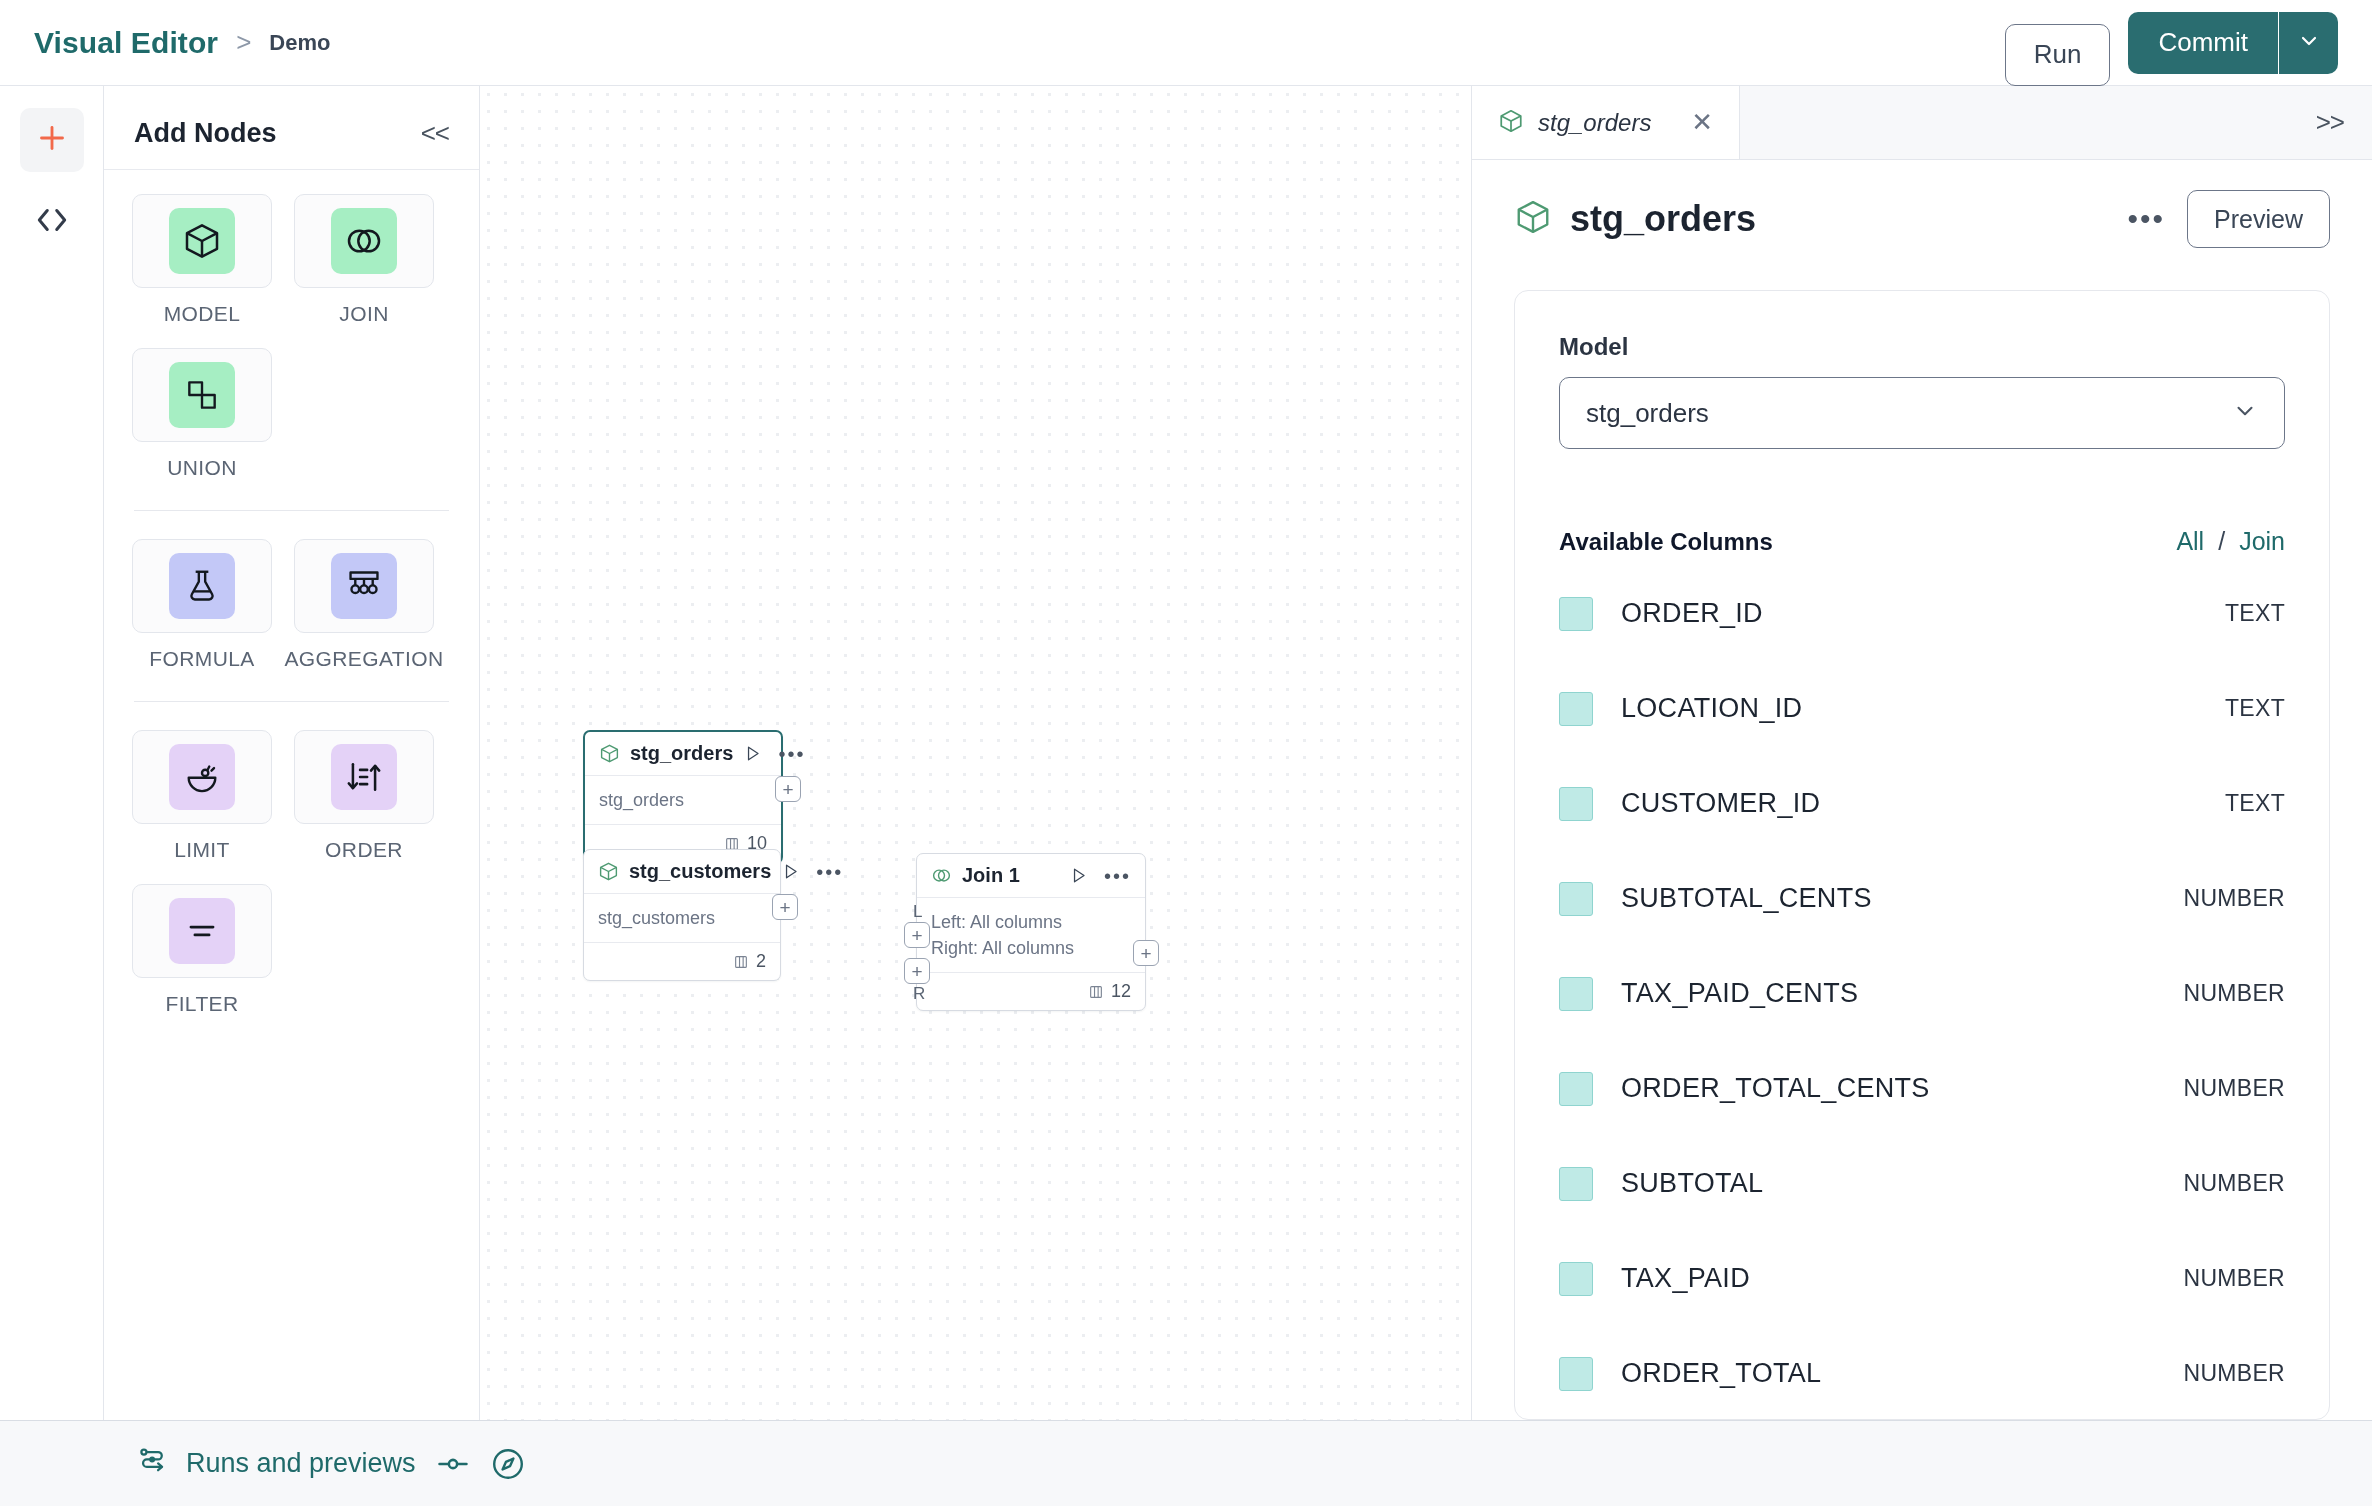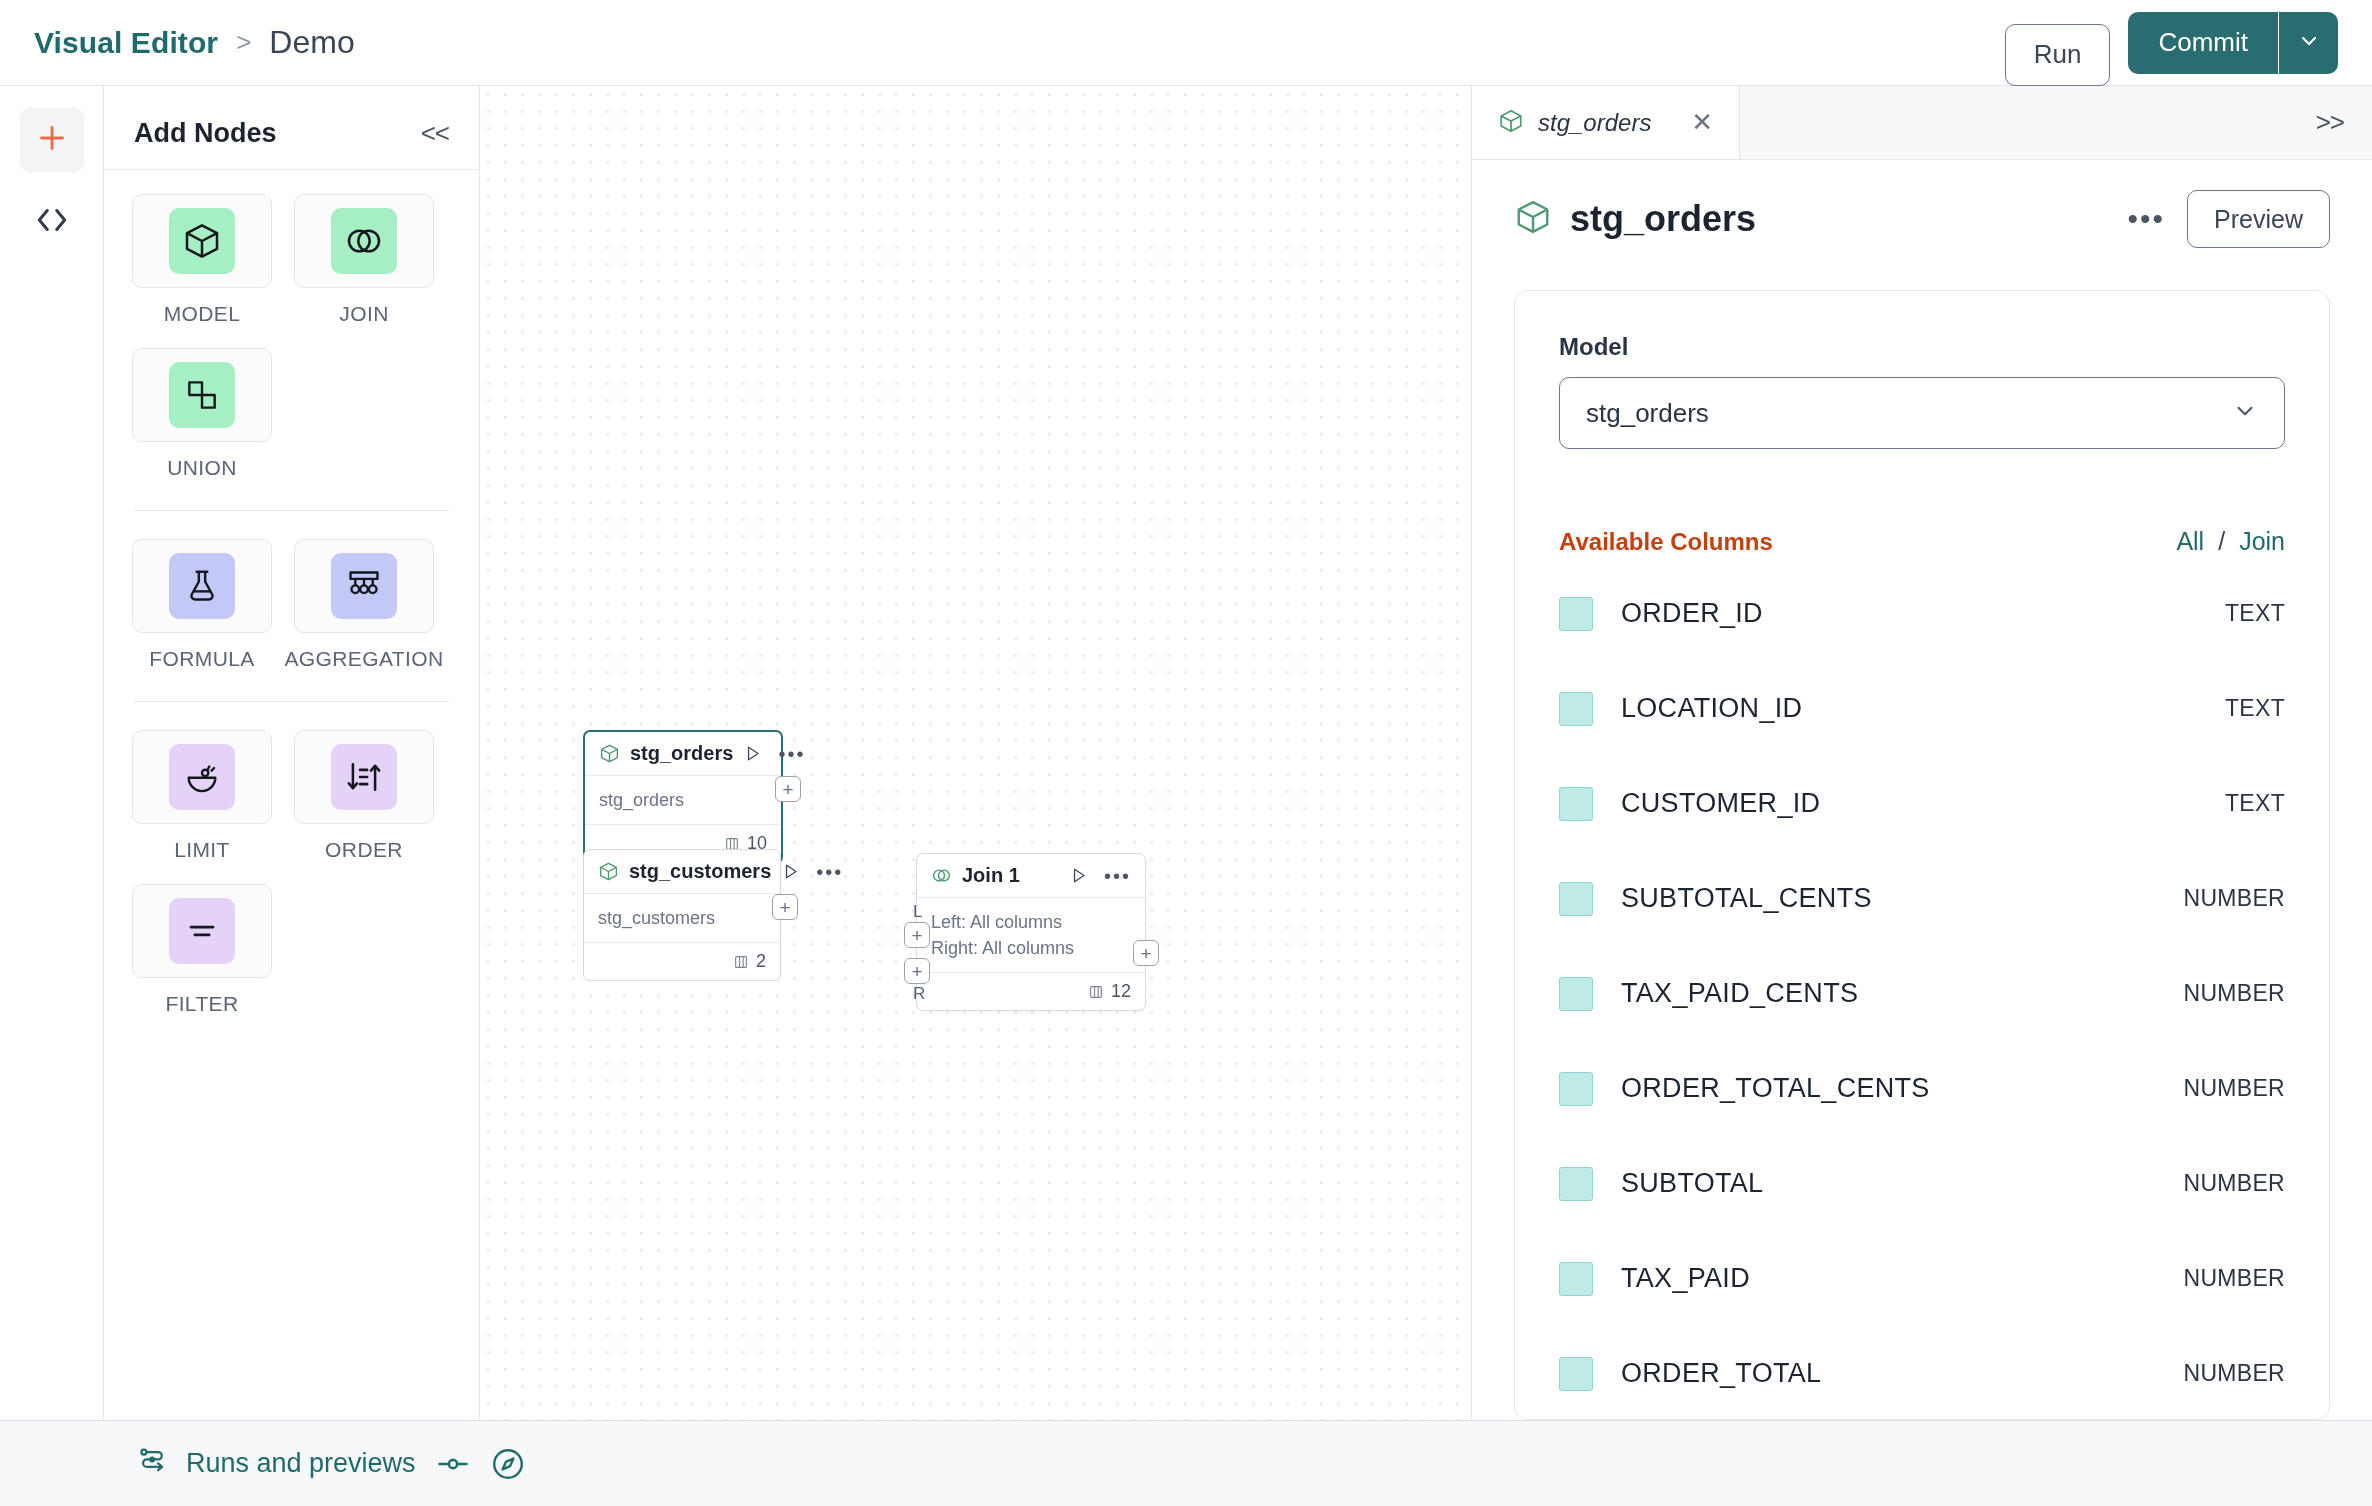--- a/index.html
+++ b/index.html
@@ -17,21 +17,21 @@
     height: 86px; flex: 0 0 86px;
     display: flex; align-items: center;
     padding: 0 34px 0 34px;
     background: #ffffff;
     border-bottom: 1px solid #e3e6ec;
     position: relative; z-index: 30;
   }
   .crumb-wrap { display: flex; align-items: center; gap: 18px; }
   .crumb-root { font-size: 30px; font-weight: 700; color: #1f6a6a; letter-spacing: .1px; }
   .crumb-sep { font-size: 26px; color: #8d98a8; font-weight: 400; }
-  .crumb-leaf { font-size: 32px; font-weight: 400; color: #3a4656; }
+  .crumb-leaf { font-size: 22px; font-weight: 700; color: #3a4656; }
   .topbar-actions { margin-left: auto; display: flex; align-items: center; gap: 18px; }
   .btn-run {
     height: 62px; padding: 0 28px; border-radius: 10px;
     border: 1.5px solid #6c7689; background: #fff; color: #3a4656;
     font-size: 26px; display: flex; align-items: center; justify-content: center;
     cursor: pointer;
     margin-top: 24px;
   }
   .commit-group { display: flex; height: 62px; border-radius: 10px; overflow: hidden; }
   .btn-commit {
@@ -143,21 +143,21 @@
   }
   .field-label { font-size: 24px; font-weight: 700; color: #2b3442; margin-bottom: 16px; }
   .select {
     height: 72px; border: 1.5px solid #6c7689; border-radius: 10px;
     display: flex; align-items: center; padding: 0 26px; cursor: pointer;
   }
   .select-value { font-size: 26px; color: #2b3442; }
   .select-caret { margin-left: auto; color: #4b5563; }
 
   .cols-head { display: flex; align-items: center; margin-top: 78px; }
-  .cols-title { font-size: 24px; font-weight: 700; color: #c2410c; }
+  .cols-title { font-size: 24px; font-weight: 700; color: #0f172a; }
   .cols-actions { margin-left: auto; display: flex; align-items: center; gap: 14px; font-size: 25px; }
   .link-all { color: #1f6a6a; cursor: pointer; }
   .cols-slash { color: #3a4656; }
 
   .col-list { margin-top: 10px; }
   .col-row { display: flex; align-items: center; height: 95px; }
   .col-check {
     width: 34px; height: 34px; border: 1.5px solid #8fd4cf; border-radius: 3px;
     background: #bfeae6; flex: 0 0 34px; cursor: pointer;
   }

